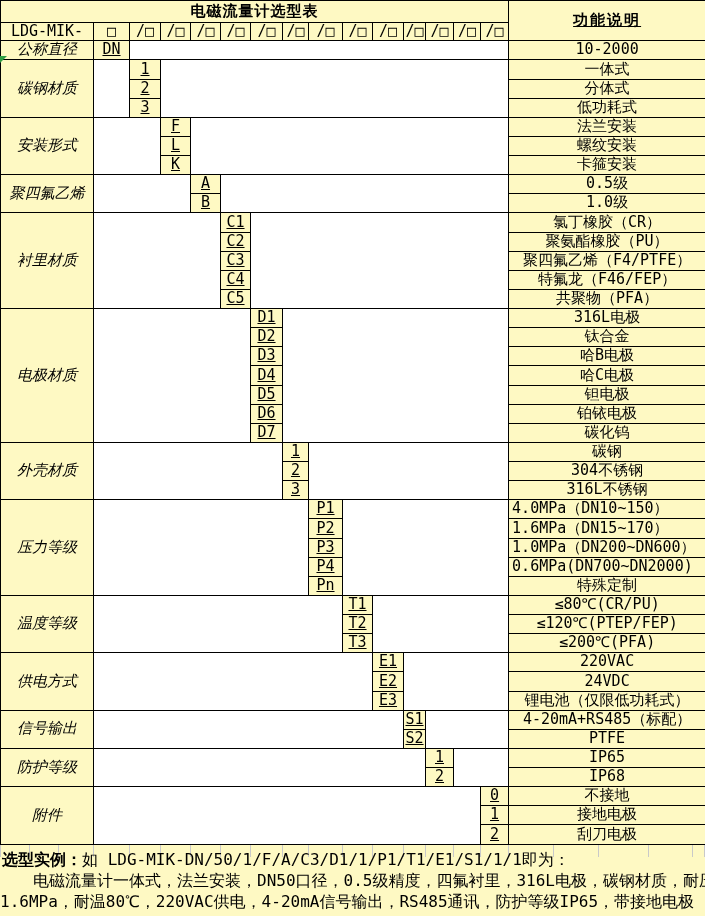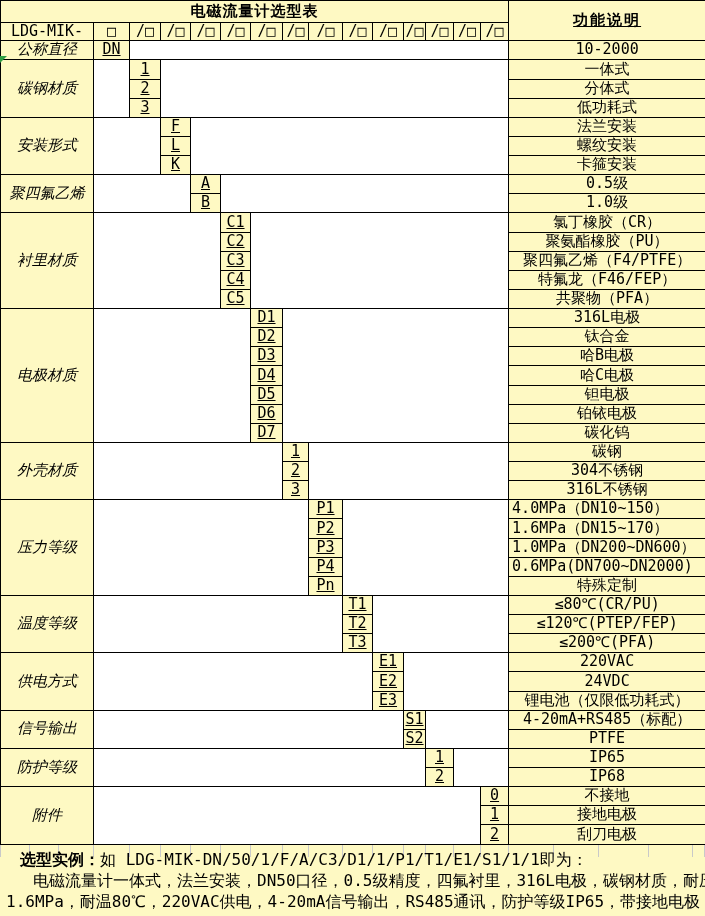--- a/index.html
+++ b/index.html
@@ -21,23 +21,23 @@
   td.desc{font-size:15px;}
   td.desc.left{text-align:left;padding-left:3px;}
   td.blank{background:#fff;}
   .tickstrip{position:absolute;left:0;top:845px;width:705px;height:12px;}
   .tick{position:absolute;top:0;width:1px;height:12px;background:#c9c9c9;}
   .green-flag{position:absolute;left:0;top:56px;width:0;height:0;
         border-top:7px solid #2f9e44;border-right:7px solid transparent;}
   .footer{position:absolute;left:0;top:849px;width:705px;}
   .footer p{margin:0;font-size:16px;height:21px;line-height:21px;white-space:nowrap;overflow:hidden;}
   .f-line1 b{font-weight:bold;}
-  .f-line1{padding-left:20px;}
+  .f-line1{padding-left:2px;}
   .f-line2{padding-left:33px;}
-  .f-line3{padding-left:6px;}
+  .f-line3{padding-left:0;}
 </style>
 </head>
 <body>
 
 <div class="page">
 
   <table class="sel">
     <colgroup id="colgrp">
         <col style="width: 93px;">
         <col style="width: 36px;">

